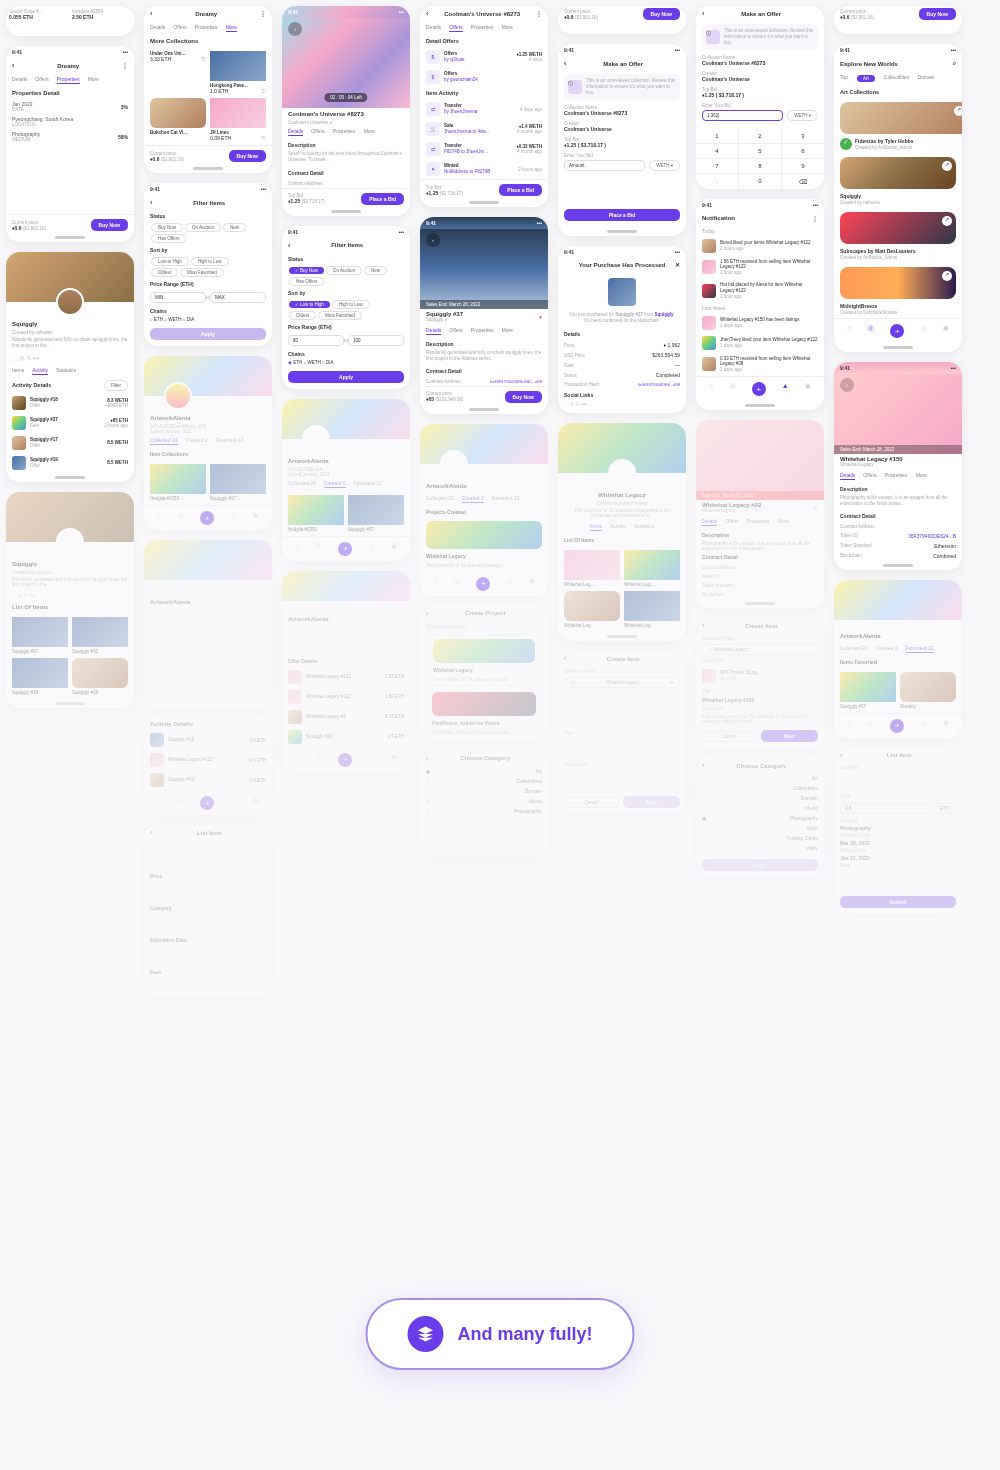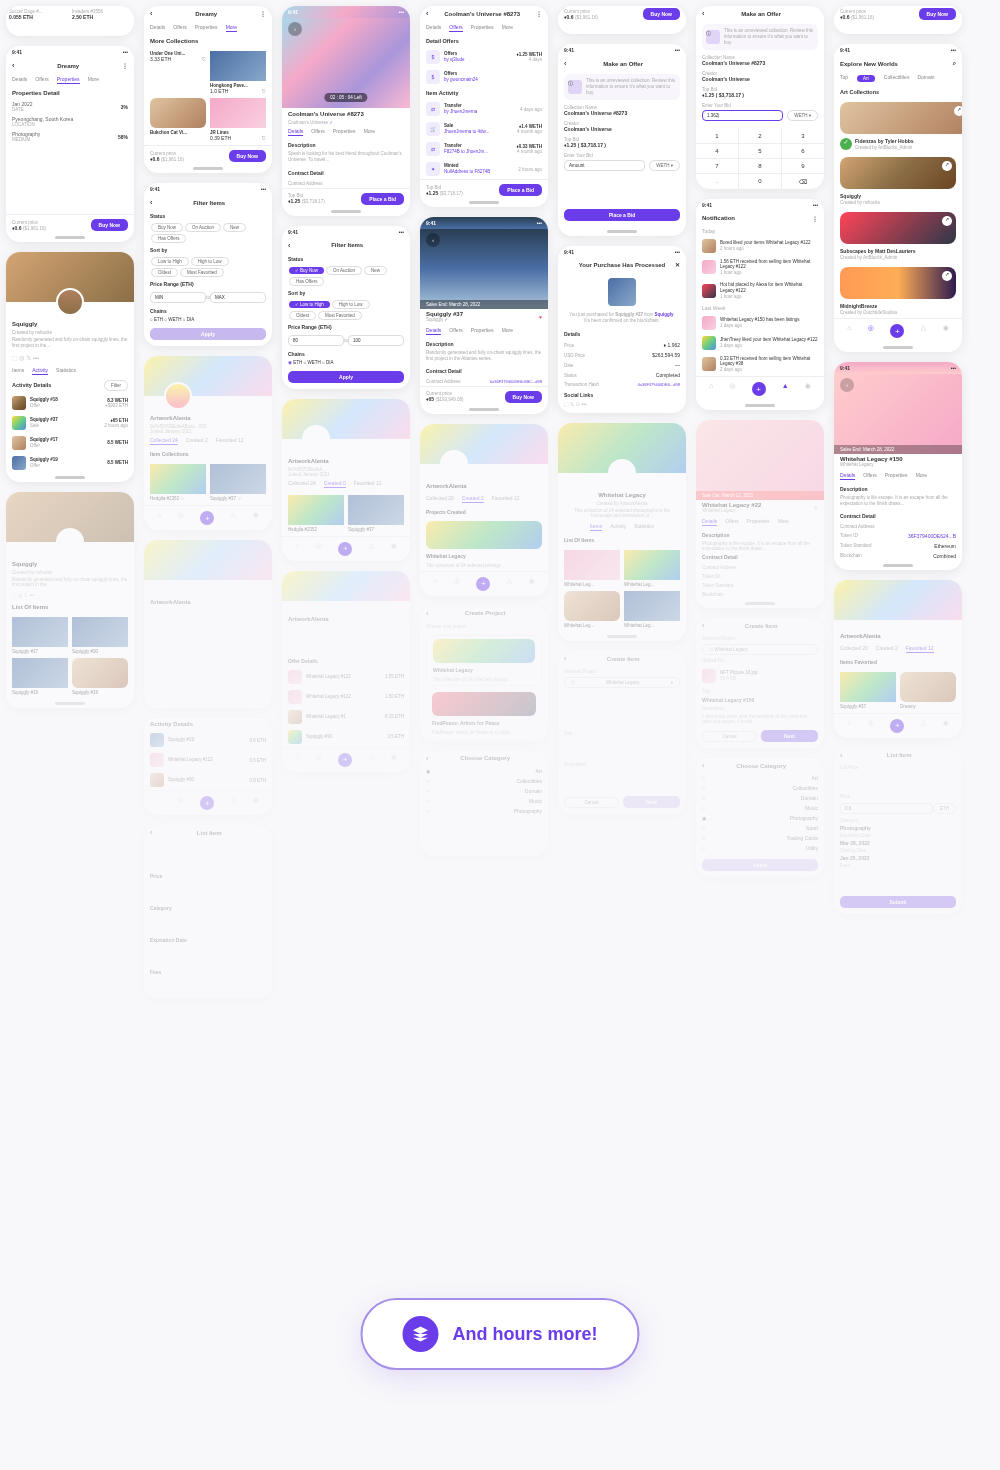--- a/index.html
+++ b/index.html
@@ -1085,14 +1085,14 @@
 </div>
 
 </div>
 
 <div class="floatbanner">
   <div class="ic">
     <svg viewBox="0 0 24 24">
         <path d="M12 2L2 7l10 5 10-5-10-5zM2 17l10 5 10-5M2 12l10 5 10-5"></path>
       </svg>
   </div>
-  <span class="txt">And hours more!</span>
+  <span class="txt">And many fully!</span>
 </div>
 
 </body></html>

